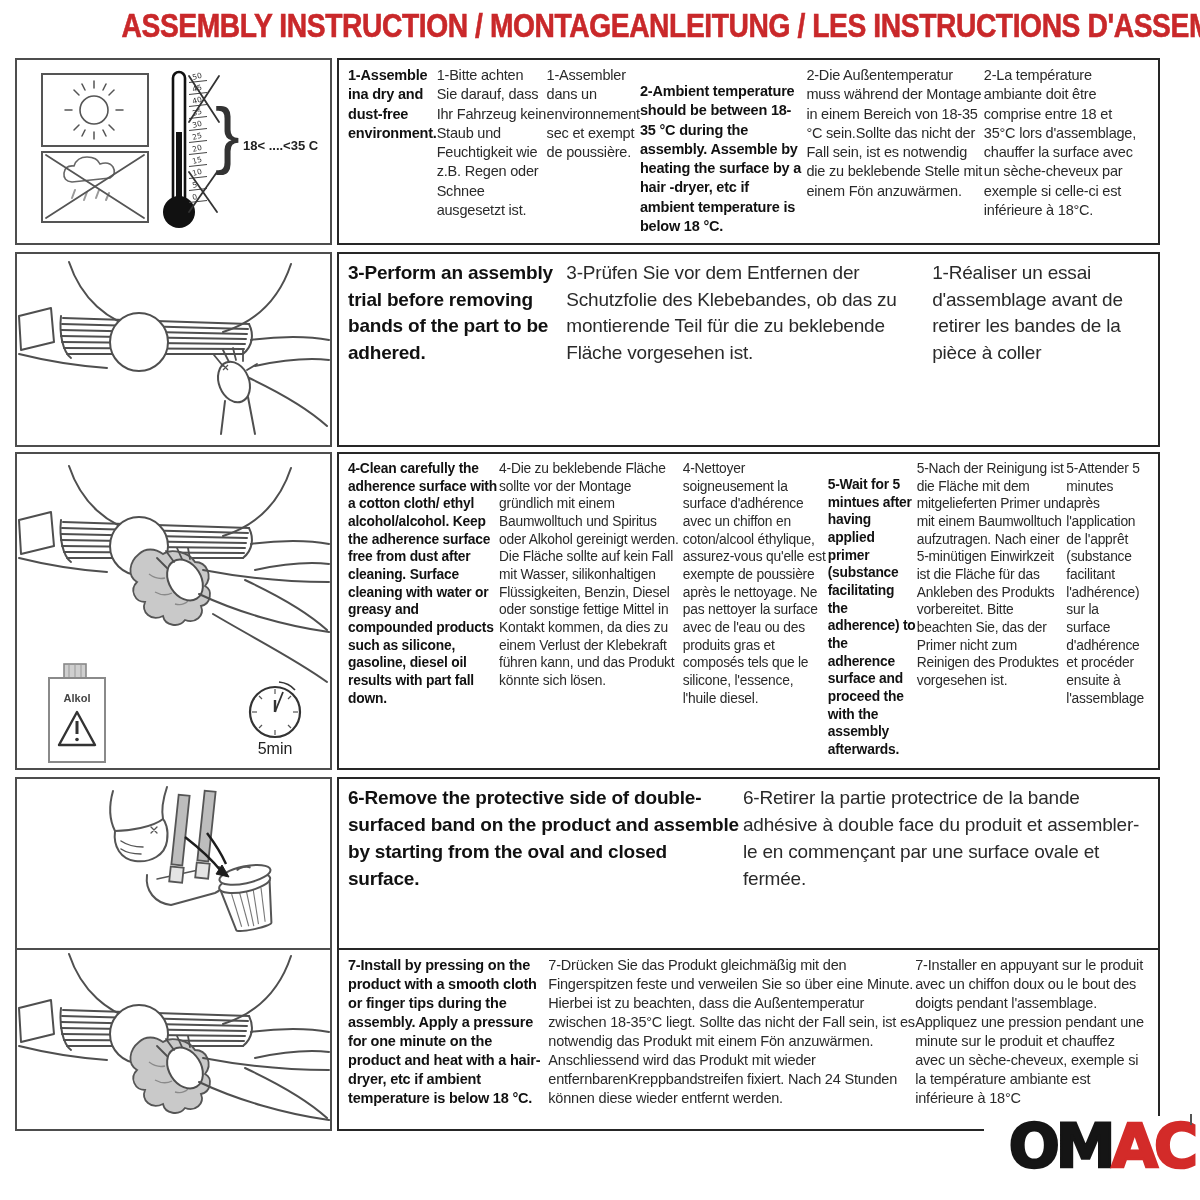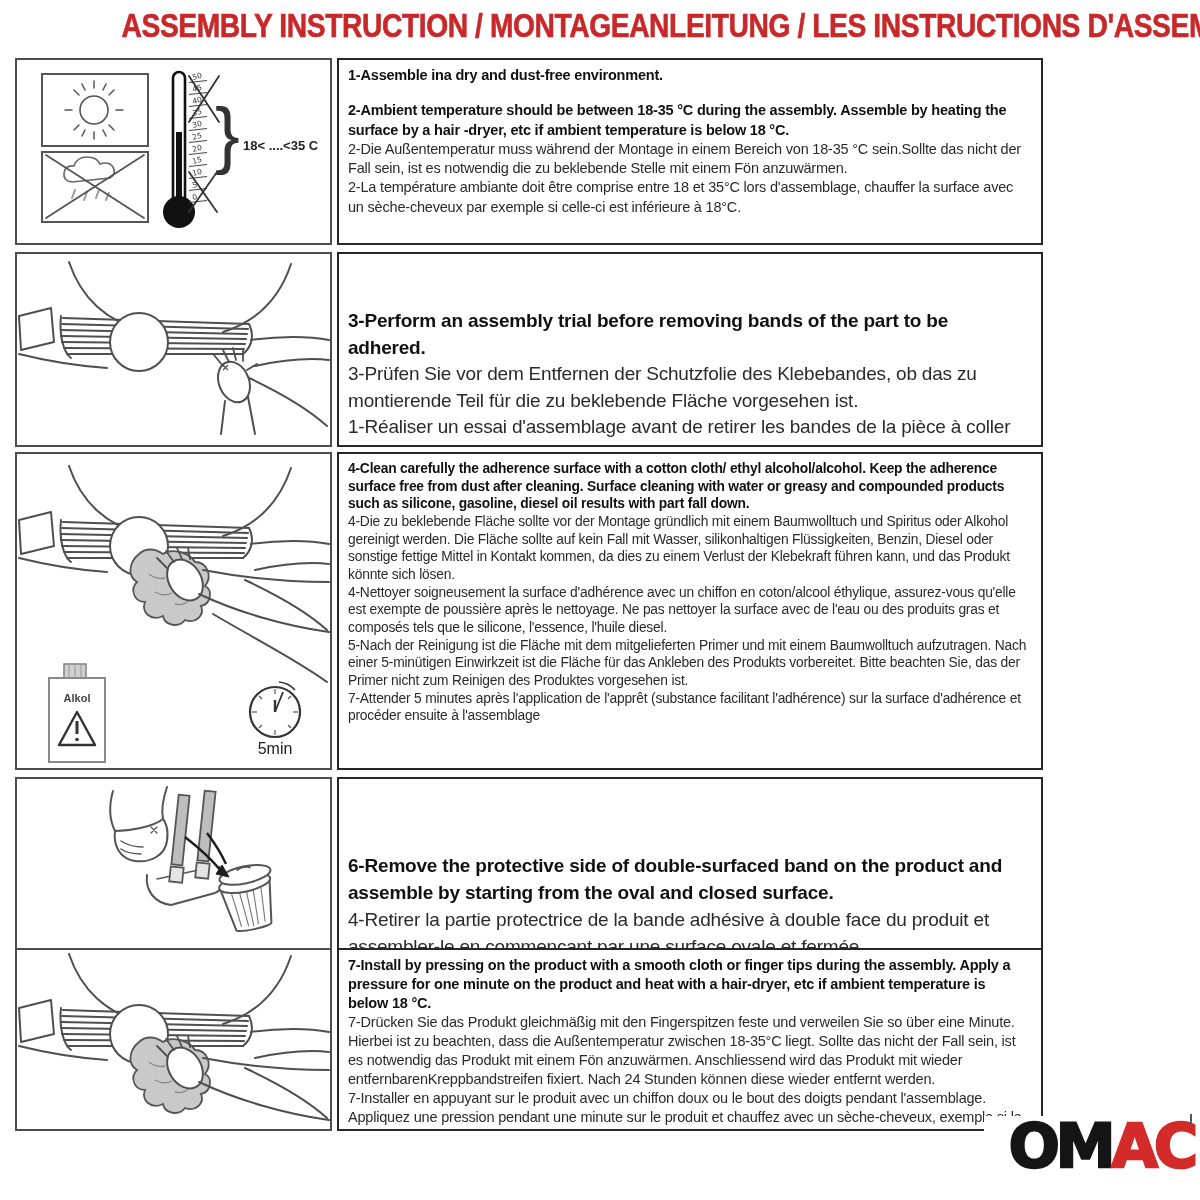--- a/index.html
+++ b/index.html
@@ -6,23 +6,23 @@
   .page{position:relative;width:1200px;height:1200px;background:#fff;overflow:hidden;
         font-family:"Liberation Sans",sans-serif;color:#232323;}
   .title-wrap{position:absolute;top:6px;left:0;width:1200px;text-align:center;}
   .title{display:inline-block;white-space:nowrap;font-size:34px;font-weight:700;
          letter-spacing:-0.5px;color:#C9282A;transform:scaleX(0.83);transform-origin:center;
          -webkit-text-stroke:0.6px #C9282A;}
   .row{position:absolute;left:0;width:1200px;}
   .imgbox{position:absolute;left:15px;width:317px;height:100%;border:2px solid #4d4d4d;
           background:#fff;box-sizing:border-box;}
   .imgbox svg{display:block;width:100%;height:100%;}
-  .textbox{position:absolute;left:337px;width:706px;height:100%;border:2px solid #262626;
+  .textbox{position:absolute;left:337px;width:823px;height:100%;border:2px solid #262626;
            background:#fff;box-sizing:border-box;padding:6px 14px 4px 9px;
-           display:flex;flex-direction:column;overflow:hidden;}
+           display:flex;flex-direction:row;overflow:hidden;}
   .textbox.vcenter{justify-content:flex-end;}
   .para{margin:0;letter-spacing:-0.2px;color:#2a2a2a;}
   .para.bold{font-weight:700;color:#111;}
   .para.gap{margin-top:16px;}
   .fs-small .para{font-size:14.5px;line-height:1.33;}
   .fs-big .para{font-size:19px;line-height:1.4;}
   .fs-dense .para{font-size:13.8px;line-height:1.28;}
   .fs-big2 .para{font-size:19px;line-height:1.42;}
   .fs-small2 .para{font-size:14.5px;line-height:1.31;}
   .svg-label{font-family:"Liberation Sans",sans-serif;}
@@ -155,20 +155,22 @@
             <line x1="172" y1="112" x2="200" y2="152"></line>
               <line x1="200" y1="112" x2="172" y2="152"></line>
           </g>
           <text x="198" y="100" font-size="74" fill="#333" class="svg-label">}</text>
           <text x="226" y="90" font-size="13" font-weight="600" fill="#222" class="svg-label">18&lt; ....&lt;35 C</text>
         </g>
       </svg>
     </div>
     <div class="textbox fs-small">
         <p class="para bold">1-Assemble ina dry and dust-free environment.</p>
+        <p class="para">1-Bitte achten Sie darauf, dass Ihr Fahrzeug kein Staub und Feuchtigkeit wie z.B. Regen oder Schnee ausgesetzt ist.</p>
+        <p class="para">1-Assembler dans un environnement sec et exempt de poussière.</p>
         <p class="para bold gap">2-Ambient temperature should be between 18-35 °C  during the assembly. Assemble by heating the surface by a hair -dryer, etc if ambient temperature is below 18 °C.</p>
         <p class="para">2-Die Außentemperatur muss während der Montage in einem Bereich von 18-35 °C  sein.Sollte das nicht der Fall sein, ist es notwendig die zu beklebende Stelle mit einem Fön anzuwärmen.</p>
         <p class="para">2-La température ambiante doit être comprise entre 18 et 35°C lors d'assemblage, chauffer la surface avec un sèche-cheveux par exemple si celle-ci est inférieure à 18°C.</p>
       </div>
   </div>
 
   <div class="row" style="top:252px;height:195px;">
     <div class="imgbox">
       <svg viewBox="0 0 313 191" preserveAspectRatio="none">
         <use href="#car-art" y="4"></use>
@@ -217,22 +219,23 @@
           <line x1="258" y1="258" x2="258" y2="246" stroke="#333" stroke-width="2.4"></line>
           <path d="M262,228 q10,1 16,8" fill="none" stroke="#333" stroke-width="1.6"></path>
           <text x="258" y="300" font-size="16" fill="#222" text-anchor="middle" class="svg-label">5min</text>
         </g>
       </svg>
     </div>
     <div class="textbox fs-dense">
         <p class="para bold">4-Clean carefully the adherence surface with a cotton cloth/ ethyl alcohol/alcohol. Keep the adherence surface free from dust after cleaning. Surface cleaning with water or greasy and compounded products such as silicone, gasoline, diesel oil results with part fall down.</p>
         <p class="para">4-Die zu beklebende Fläche sollte vor der Montage gründlich mit einem Baumwolltuch und Spiritus oder Alkohol gereinigt werden. Die Fläche sollte auf kein Fall mit Wasser, silikonhaltigen Flüssigkeiten, Benzin, Diesel oder sonstige fettige Mittel in Kontakt kommen, da dies zu einem Verlust der Klebekraft führen kann, und das Produkt könnte sich lösen.</p>
         <p class="para">4-Nettoyer soigneusement la surface d'adhérence avec un chiffon en coton/alcool éthylique, assurez-vous qu'elle est exempte de poussière après le nettoyage. Ne pas nettoyer la surface avec de l'eau ou des produits gras et composés tels que le silicone, l'essence, l'huile diesel.</p>
+        <p class="para bold gap">5-Wait for 5 mintues after having applied primer (substance facilitating the adherence) to the adherence surface and proceed the with the assembly afterwards.</p>
         <p class="para">5-Nach der Reinigung ist die Fläche mit dem mitgelieferten Primer und mit einem Baumwolltuch aufzutragen. Nach einer 5-minütigen Einwirkzeit ist die Fläche für das Ankleben des Produkts vorbereitet. Bitte beachten Sie, das der Primer nicht zum Reinigen des Produktes vorgesehen ist.</p>
-        <p class="para">7-Attender 5 minutes après l'application de l'apprêt (substance facilitant l'adhérence) sur la surface d'adhérence et procéder ensuite à l'assemblage</p>
+        <p class="para">5-Attender 5 minutes après l'application de l'apprêt (substance facilitant l'adhérence) sur la surface d'adhérence et procéder ensuite à l'assemblage</p>
       </div>
   </div>
 
   <div class="row" style="top:777px;height:190px;">
     <div class="imgbox">
       <svg viewBox="0 0 313 186" preserveAspectRatio="none">
         <g fill="none" stroke="#555" stroke-width="2" stroke-linecap="round" stroke-linejoin="round">
 
           <path d="M96,12 C92,26 92,40 98,52"></path>
           <path d="M150,8 C146,20 144,30 146,40"></path>
@@ -267,21 +270,21 @@
 
         <g stroke="#1d1d1d" fill="#1d1d1d">
           <path d="M168,58 C186,72 196,82 204,92" fill="none" stroke-width="2.4"></path>
           <path d="M190,54 C199,66 205,76 209,85" fill="none" stroke-width="2.4"></path>
           <path d="M212,98 l-13,-3 6,-9 Z"></path>
         </g>
       </svg>
     </div>
     <div class="textbox fs-big2 vcenter">
         <p class="para bold">6-Remove the protective side of double-surfaced band on the product and assemble by starting from the oval and closed surface.</p>
-        <p class="para">4-Retirer la partie protectrice de la bande adhésive à double face du produit et assembler-le en commençant par une surface ovale et fermée.</p>
+        <p class="para">6-Retirer la partie protectrice de la bande adhésive à double face du produit et assembler-le en commençant par une surface ovale et fermée.</p>
       </div>
   </div>
 
   <div class="row" style="top:948px;height:183px;">
     <div class="imgbox">
       <svg viewBox="0 0 313 179" preserveAspectRatio="none">
         <use href="#car-art"></use>
         <use href="#hand-cloth-art"></use>
       </svg>
     </div>

